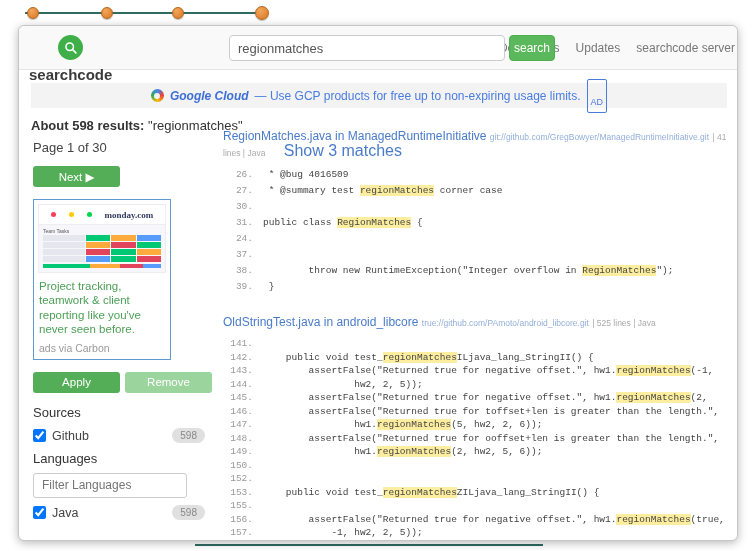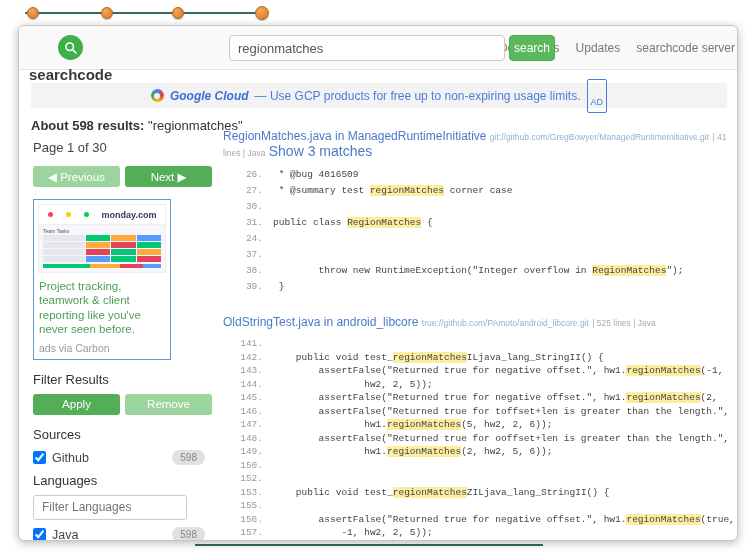--- a/index.html
+++ b/index.html
@@ -102,20 +102,21 @@
 
   .carbon-ad {
     width:138px; margin:0 0 12px 2px; border:1px solid #5f9bd0;
     background:#fff; padding:4px;
   }
   .monday-banner { border:1px solid #ececf2; }
   .monday-logo {
     height:20px; display:flex; align-items:center; justify-content:center; gap:13px;
     font-size:9px; font-weight:bold; color:#333a5e; background:#fff;
     border-bottom:1px solid #eee;
+    font-family:Liberation Serif, serif;
   }
   .md-dot { width:5px; height:5px; border-radius:50%; display:inline-block; }
   .md-dot.r { background:#ff3d57; } .md-dot.y { background:#ffcb00; } .md-dot.g { background:#00d647; }
   .monday-shot { background:#f7f7fb; padding:3px 4px 4px; }
   .shot-head { font-size:5px; color:#555; height:6px; }
   .shot-grid { display:grid; grid-template-columns:1.7fr 1fr 1fr 1fr; gap:1px; margin-top:1px; }
   .cell { height:6px; display:block; }
   .cell.t  { background:#e6e6ee; }
   .cell.cg { background:#00c875; } .cell.cy { background:#fdab3d; }
   .cell.cr { background:#e2445c; } .cell.cb { background:#579bfc; }
@@ -143,28 +144,28 @@
   }
 
   
   .results { position:absolute; left:204px; top:103px; width:508px; }
   .result { margin-bottom:20px; }
   .result-header { font-size:12px; line-height:14px; margin-bottom:7px; }
   .result-header.nowrap { white-space:nowrap; overflow:hidden; }
   .result-title  { color:#4a7bc8; font-size:12px; text-decoration:none; }
   .repo-link     { color:#93afd9; font-size:8.5px; text-decoration:none; }
   .result-meta   { color:#aaa; font-size:8.5px; }
-  .show-matches  { color:#4a7bc8; font-size:14px; text-decoration:none; }
+  .show-matches  { color:#4a7bc8; font-size:16px; text-decoration:none;margin-left:15px; }
 
   .code-line { display:flex; }
   .result-0 .code-line { height:16px; line-height:16px; }
   .result-1 .code-line { height:13.5px; line-height:13.5px; }
   .ln {
     width:30px; flex:none; text-align:right; margin-right:10px; color:#999;
-    font-family:"Liberation Mono", monospace; font-size:9.5px;margin-left:10px;
+    font-family:"Liberation Mono", monospace; font-size:9.5px;
   }
   .code {
     font-family:"Liberation Mono", monospace; font-size:9.5px; color:#444;
     white-space:pre;
   }
   mark { background:#fcee9e; color:inherit; padding:0; }
 </style>
 </head>
 <body>
 
@@ -209,21 +210,20 @@
 
   <div class="results-summary" data-interactable="false">
     <span class="rs-prefix" data-interactable="false">About 598 results:</span>
     <span class="rs-query" data-interactable="false">"regionmatches"</span>
   </div>
 
   <aside class="sidebar" data-interactable="false">
     <div class="page-label" data-interactable="false">Page 1 of 30</div>
 
     <div class="btn-row" data-interactable="false">
-      <button class="btn light" data-interactable="true">◀ Previous</button>
       <button class="btn" data-interactable="true">Next ▶</button>
     </div>
 
     <div class="carbon-ad" data-interactable="true">
       <div class="monday-banner" data-interactable="false">
         <div class="monday-logo" data-interactable="false">
           <i class="md-dot r" data-interactable="false"></i>
             <i class="md-dot y" data-interactable="false"></i>
             <i class="md-dot g" data-interactable="false"></i>
           <span data-interactable="false">monday.com</span>
@@ -248,21 +248,20 @@
               <i class="cell cg"></i>
               <i class="cell cr"></i>
           </div>
           <div class="shot-rainbow" data-interactable="false"></div>
         </div>
       </div>
       <div class="carbon-text" data-interactable="true">Project tracking, teamwork &amp; client reporting like you've never seen before.</div>
       <div class="carbon-attr" data-interactable="true">ads via Carbon</div>
     </div>
 
-    <div class="side-heading" data-interactable="false">Filter Results</div>
 
     <div class="btn-row" data-interactable="false">
       <button class="btn" data-interactable="true">Apply</button>
       <button class="btn light" data-interactable="true">Remove</button>
     </div>
 
     <div class="side-heading" data-interactable="false">Sources</div>
     <div id="sources-list" data-interactable="false">
         <label class="filter-row" data-interactable="true">
           <input data-interactable="true" type="checkbox" checked="" style="">

